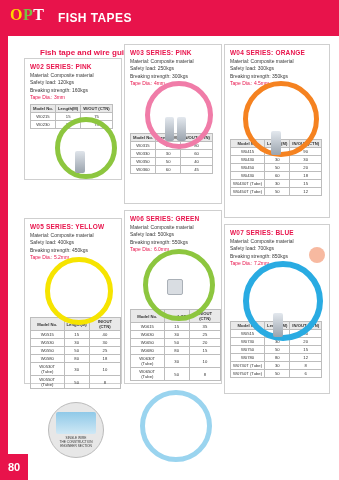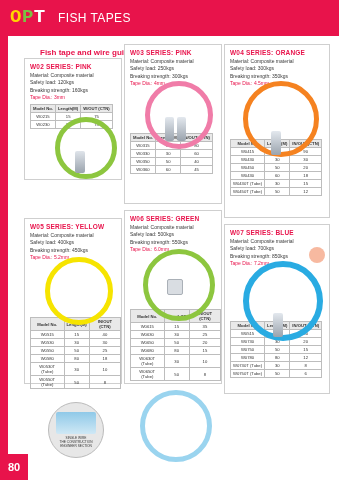--- a/index.html
+++ b/index.html
@@ -1,25 +1,25 @@
 <!DOCTYPE html>
 <html><head>
 <meta charset="utf-8">
 <style>
   html,body{margin:0;padding:0;}
   body{width:339px;height:480px;background:#ffffff;font-family:"Liberation Sans",sans-serif;overflow:hidden;position:relative;}
   .page{position:relative;width:339px;height:480px;}
 
   
   .header{position:absolute;left:0;top:0;width:339px;height:36px;background:#e8134b;}
-  .logo{position:absolute;left:10px;top:6px;font-size:19px;font-weight:bold;color:#ffffff;letter-spacing:.5px;font-family:Liberation Mono, monospace;}
+  .logo{position:absolute;left:10px;top:6px;font-size:16px;font-weight:bold;color:#ffffff;letter-spacing:.5px;font-family:Liberation Serif, serif;}
   .logo .o{color:#ffd400;}
   .logo .p{color:#7bc142;}
   .logo .t{color:#ffffff;}
-  .hdr-title{position:absolute;left:58px;top:11px;font-size:12px;font-weight:normal;color:#ffffff;letter-spacing:.4px;}
+  .hdr-title{position:absolute;left:58px;top:11px;font-size:12px;font-weight:bold;color:#ffffff;letter-spacing:.4px;}
 
   .leftbar{position:absolute;left:0;top:36px;width:8px;height:444px;background:#e8134b;}
   .pagenum{position:absolute;left:0;bottom:0;width:28px;height:26px;background:#e8134b;color:#fff;font-size:11px;font-weight:bold;display:flex;align-items:center;justify-content:center;}
 
   .guide-title{position:absolute;left:40px;top:48px;font-size:8px;font-weight:bold;color:#e8134b;}
 
   
   .panel{position:absolute;border:1px solid #cfcfcf;background:#ffffff;}
   .panel-title{font-size:6.5px;font-weight:bold;color:#e8134b;margin:4px 0 2px 5px;letter-spacing:.2px;}
   .spec{font-size:5px;color:#3a3a3a;line-height:1.45;margin:0 0 0 5px;}

